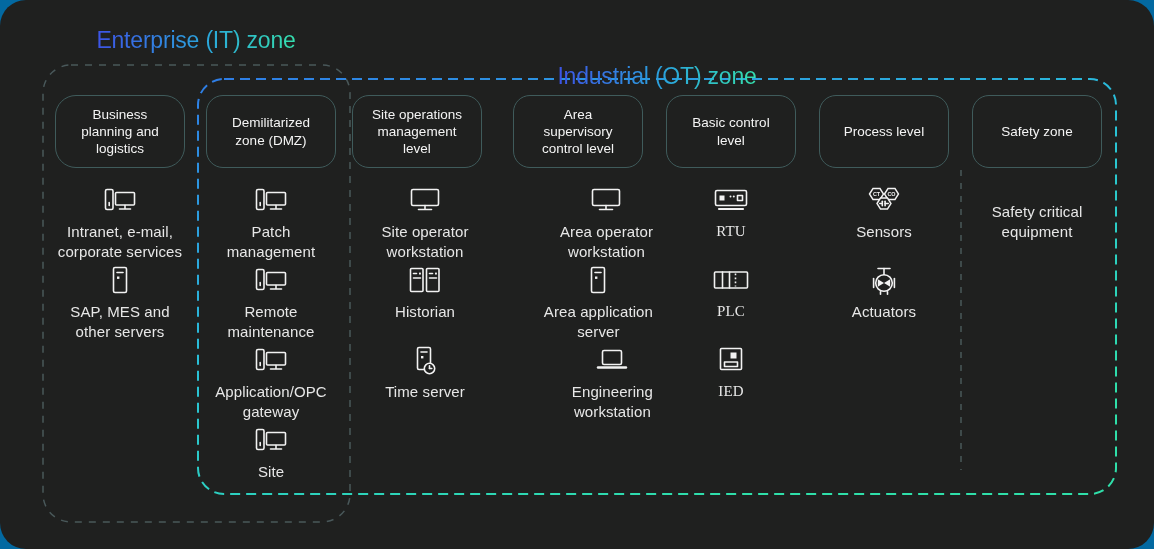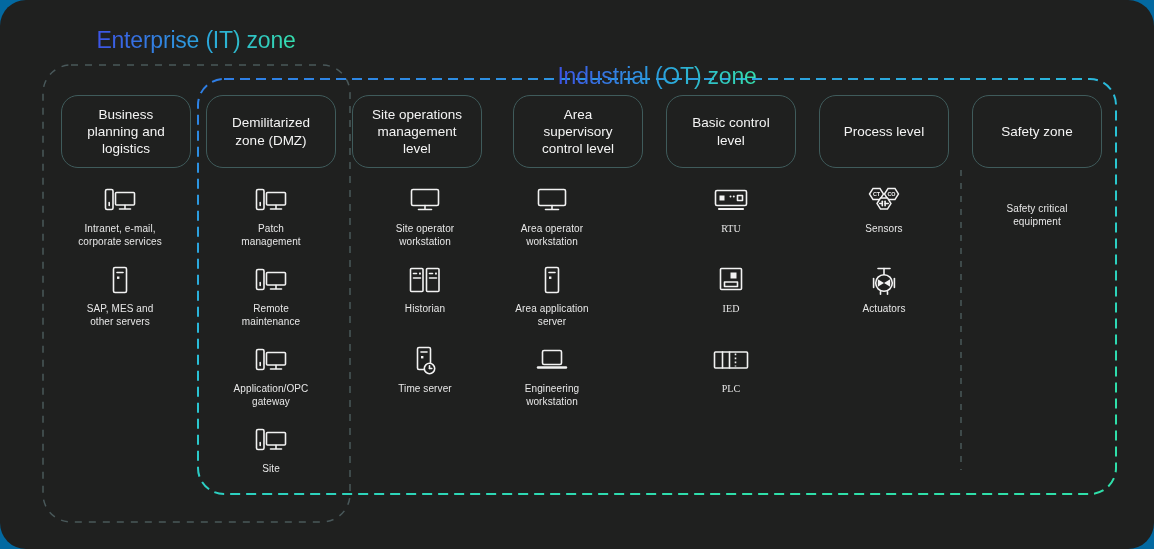--- a/index.html
+++ b/index.html
@@ -10,21 +10,21 @@
     background-clip:text;-webkit-background-clip:text;color:transparent;-webkit-text-fill-color:transparent;
     white-space:nowrap;transform:translateX(-50%);}
   .zone-title.it{left:196px;background-image:linear-gradient(90deg,#3d53e6 0%,#2aa6dc 55%,#35dfae 100%);}
   .zone-title.ot{left:657px;background-image:linear-gradient(90deg,#3d53e6 0%,#2aa6dc 55%,#35dfae 100%);margin-top:36px;}
   .col-header{position:absolute;top:95px;width:130px;height:73px;border:1.5px solid #3f5b5b;border-radius:17px;
     display:flex;align-items:center;justify-content:center;text-align:center;color:#f4f4f4;font-size:13.5px;
     line-height:1.28;white-space:pre-line;box-sizing:border-box;}
   .col-items{position:absolute;top:186px;width:150px;display:flex;flex-direction:column;}
   .item{height:80px;display:flex;flex-direction:column;align-items:center;box-sizing:border-box;}
   .item .icon-wrap{height:32px;margin-bottom:4px;display:flex;align-items:flex-start;justify-content:center;}
-  .item .caption{color:#e7e7e7;font-size:10px;line-height:1.32;text-align:center;white-space:pre-line;letter-spacing:0.1px;}
+  .item .caption{color:#e7e7e7;font-size:15px;line-height:1.32;text-align:center;white-space:pre-line;letter-spacing:0.1px;}
   .item.no-icon{padding-top:16px;}
   svg.ic{display:block;}
   svg.ic *{vector-effect:non-scaling-stroke;}
 </style>
 </head>
 <body>
 
 <div class="stage">
   <div class="panel"></div>
 
@@ -38,21 +38,21 @@
     </defs>
     <rect x="43" y="65" width="307" height="457" rx="28" fill="none" stroke="#49585a" stroke-width="1.5" stroke-dasharray="7 7"></rect>
     <rect x="198" y="79" width="918" height="415" rx="26" fill="none" stroke="url(#otg)" stroke-width="2" stroke-dasharray="10 6"></rect>
     <line x1="961" y1="170" x2="961" y2="470" stroke="#49585a" stroke-width="1.5" stroke-dasharray="6 7"></line>
   </svg>
 
   <div class="zone-title it">Enterprise (IT) zone</div>
   <div class="zone-title ot">Industrial (OT) zone</div>
 
   <div id="columns-root">
-      <div class="col-header" style="left: 61px;">Business
+      <div class="col-header" style="left: 55px; border-radius: 21px;">Business
 planning and
 logistics</div>
       <div class="col-items" style="left: 45px;">
         <div class="item">
           <div class="icon-wrap">
             <svg class="ic" width="38" height="30" viewBox="0 0 38 30">
     <rect x="4.5" y="3.5" width="7.5" height="20" rx="1.5" fill="none" stroke="#f2f2f2" stroke-width="1.6" stroke-linecap="round" stroke-linejoin="round"></rect>
     <line x1="8.2" y1="16.5" x2="8.2" y2="19.5" fill="none" stroke="#f2f2f2" stroke-width="1.6" stroke-linecap="round" stroke-linejoin="round"></line>
     <rect x="14.5" y="6.5" width="19" height="12.5" rx="1" fill="none" stroke="#f2f2f2" stroke-width="1.6" stroke-linecap="round" stroke-linejoin="round"></rect>
     <line x1="24" y1="19.5" x2="24" y2="22.5" fill="none" stroke="#f2f2f2" stroke-width="1.6" stroke-linecap="round" stroke-linejoin="round"></line>
@@ -169,21 +169,21 @@
     <line x1="23.5" y1="22.5" x2="23.5" y2="19.8" fill="none" stroke="#f2f2f2" stroke-width="1.6" stroke-linecap="round" stroke-linejoin="round"></line>
     <line x1="23.5" y1="22.5" x2="25.8" y2="22.5" fill="none" stroke="#f2f2f2" stroke-width="1.6" stroke-linecap="round" stroke-linejoin="round"></line>
             </svg>
           </div>
           <div class="caption">Time server</div>
         </div>
       </div>
       <div class="col-header" style="left: 513px;">Area
 supervisory
 control level</div>
-      <div class="col-items" style="left: 477px;">
+      <div class="col-items" style="left: 503px; align-items: flex-end;">
         <div class="item">
           <div class="icon-wrap">
             <svg class="ic" width="38" height="30" viewBox="0 0 38 30">
     <rect x="5.5" y="3.5" width="27" height="16" rx="1.5" fill="none" stroke="#f2f2f2" stroke-width="1.6" stroke-linecap="round" stroke-linejoin="round"></rect>
     <line x1="19" y1="19.5" x2="19" y2="23" fill="none" stroke="#f2f2f2" stroke-width="1.6" stroke-linecap="round" stroke-linejoin="round"></line>
     <line x1="12.5" y1="23.5" x2="25.5" y2="23.5" fill="none" stroke="#f2f2f2" stroke-width="1.6" stroke-linecap="round" stroke-linejoin="round"></line>
             </svg>
           </div>
           <div class="caption">Area operator
 workstation</div>
@@ -222,37 +222,37 @@
     <circle cx="21.8" cy="10.5" r="1" fill="#f2f2f2" stroke="none"></circle>
     <rect x="25.5" y="9.5" width="5" height="5" fill="none" stroke="#f2f2f2" stroke-width="1.6" stroke-linecap="round" stroke-linejoin="round"></rect>
     <line x1="7" y1="23" x2="31" y2="23" stroke="#f2f2f2" stroke-width="2.2" stroke-linecap="round"></line>
             </svg>
           </div>
           <div class="caption">RTU</div>
         </div>
         <div class="item">
           <div class="icon-wrap">
             <svg class="ic" width="38" height="30" viewBox="0 0 38 30">
-    <rect x="8.5" y="2.5" width="21" height="21" rx="1" fill="none" stroke="#f2f2f2" stroke-width="1.6" stroke-linecap="round" stroke-linejoin="round"></rect>
-    <rect x="18.5" y="6.5" width="6" height="6" fill="#f2f2f2" stroke="none"></rect>
-    <rect x="12.5" y="16" width="13" height="4.5" fill="none" stroke="#f2f2f2" stroke-width="1.6" stroke-linecap="round" stroke-linejoin="round"></rect>
-            </svg>
-          </div>
-          <div class="caption">IED</div>
-        </div>
-        <div class="item">
-          <div class="icon-wrap">
-            <svg class="ic" width="38" height="30" viewBox="0 0 38 30">
     <rect x="2.5" y="6" width="33" height="16" rx="1" fill="none" stroke="#f2f2f2" stroke-width="1.6" stroke-linecap="round" stroke-linejoin="round"></rect>
     <line x1="10.5" y1="6" x2="10.5" y2="22" fill="none" stroke="#f2f2f2" stroke-width="1.6" stroke-linecap="round" stroke-linejoin="round"></line>
     <line x1="17.5" y1="6" x2="17.5" y2="22" fill="none" stroke="#f2f2f2" stroke-width="1.6" stroke-linecap="round" stroke-linejoin="round"></line>
     <line x1="23.5" y1="7.5" x2="23.5" y2="20.5" stroke="#f2f2f2" stroke-width="1.6" stroke-dasharray="1.8 2.2"></line>
             </svg>
           </div>
           <div class="caption">PLC</div>
+        </div>
+        <div class="item">
+          <div class="icon-wrap">
+            <svg class="ic" width="38" height="30" viewBox="0 0 38 30">
+    <rect x="8.5" y="2.5" width="21" height="21" rx="1" fill="none" stroke="#f2f2f2" stroke-width="1.6" stroke-linecap="round" stroke-linejoin="round"></rect>
+    <rect x="18.5" y="6.5" width="6" height="6" fill="#f2f2f2" stroke="none"></rect>
+    <rect x="12.5" y="16" width="13" height="4.5" fill="none" stroke="#f2f2f2" stroke-width="1.6" stroke-linecap="round" stroke-linejoin="round"></rect>
+            </svg>
+          </div>
+          <div class="caption">IED</div>
         </div>
       </div>
       <div class="col-header" style="left: 819px;">Process level</div>
       <div class="col-items" style="left: 809px;">
         <div class="item">
           <div class="icon-wrap">
             <svg class="ic" width="38" height="30" viewBox="0 0 38 30">
     <polygon points="4.5,8 8,2.5 15,2.5 18.5,8 15,13.5 8,13.5" fill="#1f201f" stroke="#f2f2f2" stroke-width="1.4"></polygon>
     <text x="11.5" y="10" font-size="5.4" font-weight="bold" fill="#f2f2f2" text-anchor="middle" font-family="Liberation Sans,sans-serif">CT</text>
     <polygon points="19.5,8 23,2.5 30,2.5 33.5,8 30,13.5 23,13.5" fill="#1f201f" stroke="#f2f2f2" stroke-width="1.4"></polygon>

